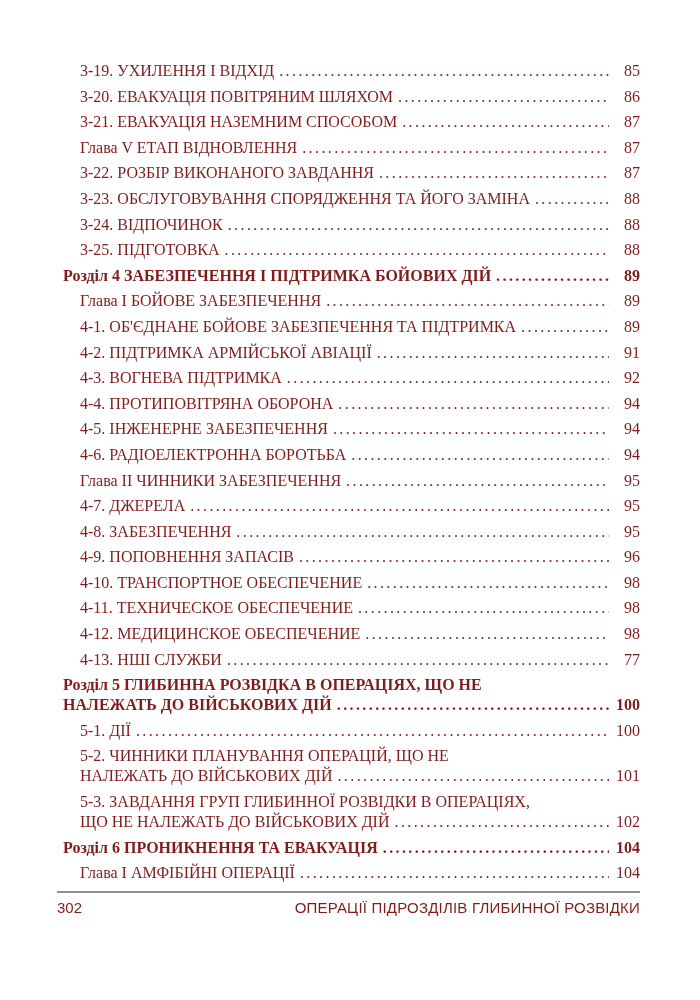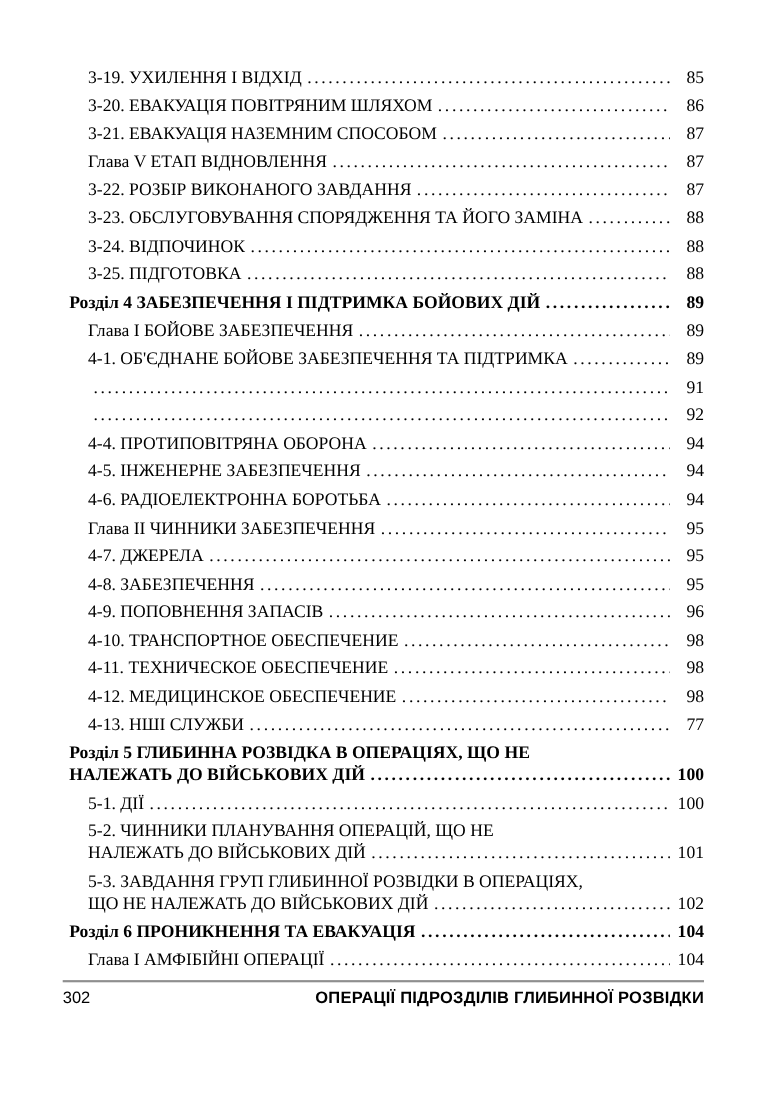--- a/index.html
+++ b/index.html
@@ -2,21 +2,21 @@
 <html><head>
 <meta charset="utf-8">
 <style>
   html, body { margin: 0; padding: 0; background: #ffffff; }
   .page {
     position: relative;
     width: 700px;
     height: 1000px;
     background: #ffffff;
     font-family: "Liberation Serif", serif;
-    color: #000000;
+    color: #7f1d1d;
     font-size: 16px;
     overflow: hidden;
   }
   .toc {
     position: absolute;
     top: 61px;
     left: 63px;
     right: 60px;
   }
   .e {
@@ -51,21 +51,21 @@
   }
   .rule { height: 2px; background: #8f8f8f; }
   .frow {
     margin-top: 6px;
     display: flex;
     justify-content: space-between;
     align-items: flex-end;
     font-family: "Liberation Sans", sans-serif;
     font-size: 15px;
   }
-  .ftitle { font-weight: bold; letter-spacing: 0.2px; }
+  .ftitle { font-weight: normal; letter-spacing: 0.2px; }
 </style>
 </head>
 <body>
 
 <div class="page">
   <div class="toc">
 
     <div class="e s">
         <span class="t">3-19. УХИЛЕННЯ І ВІДХІД</span>
         <span class="ld"></span>
@@ -115,24 +115,26 @@
         <span class="t">Глава I БОЙОВЕ ЗАБЕЗПЕЧЕННЯ</span>
         <span class="ld"></span>
         <span class="pg">89</span>
       </div>
     <div class="e s">
         <span class="t">4-1. ОБ'ЄДНАНЕ БОЙОВЕ ЗАБЕЗПЕЧЕННЯ ТА ПІДТРИМКА</span>
         <span class="ld"></span>
         <span class="pg">89</span>
       </div>
     <div class="e s">
+        <span class="t">4-2. ПІДТРИМКА АРМІЙСЬКОЇ АВІАЦІЇ</span>
         <span class="ld"></span>
         <span class="pg">91</span>
       </div>
     <div class="e s">
+        <span class="t">4-3. ВОГНЕВА ПІДТРИМКА</span>
         <span class="ld"></span>
         <span class="pg">92</span>
       </div>
     <div class="e s">
         <span class="t">4-4. ПРОТИПОВІТРЯНА ОБОРОНА</span>
         <span class="ld"></span>
         <span class="pg">94</span>
       </div>
     <div class="e s">
         <span class="t">4-5. ІНЖЕНЕРНЕ ЗАБЕЗПЕЧЕННЯ</span>

